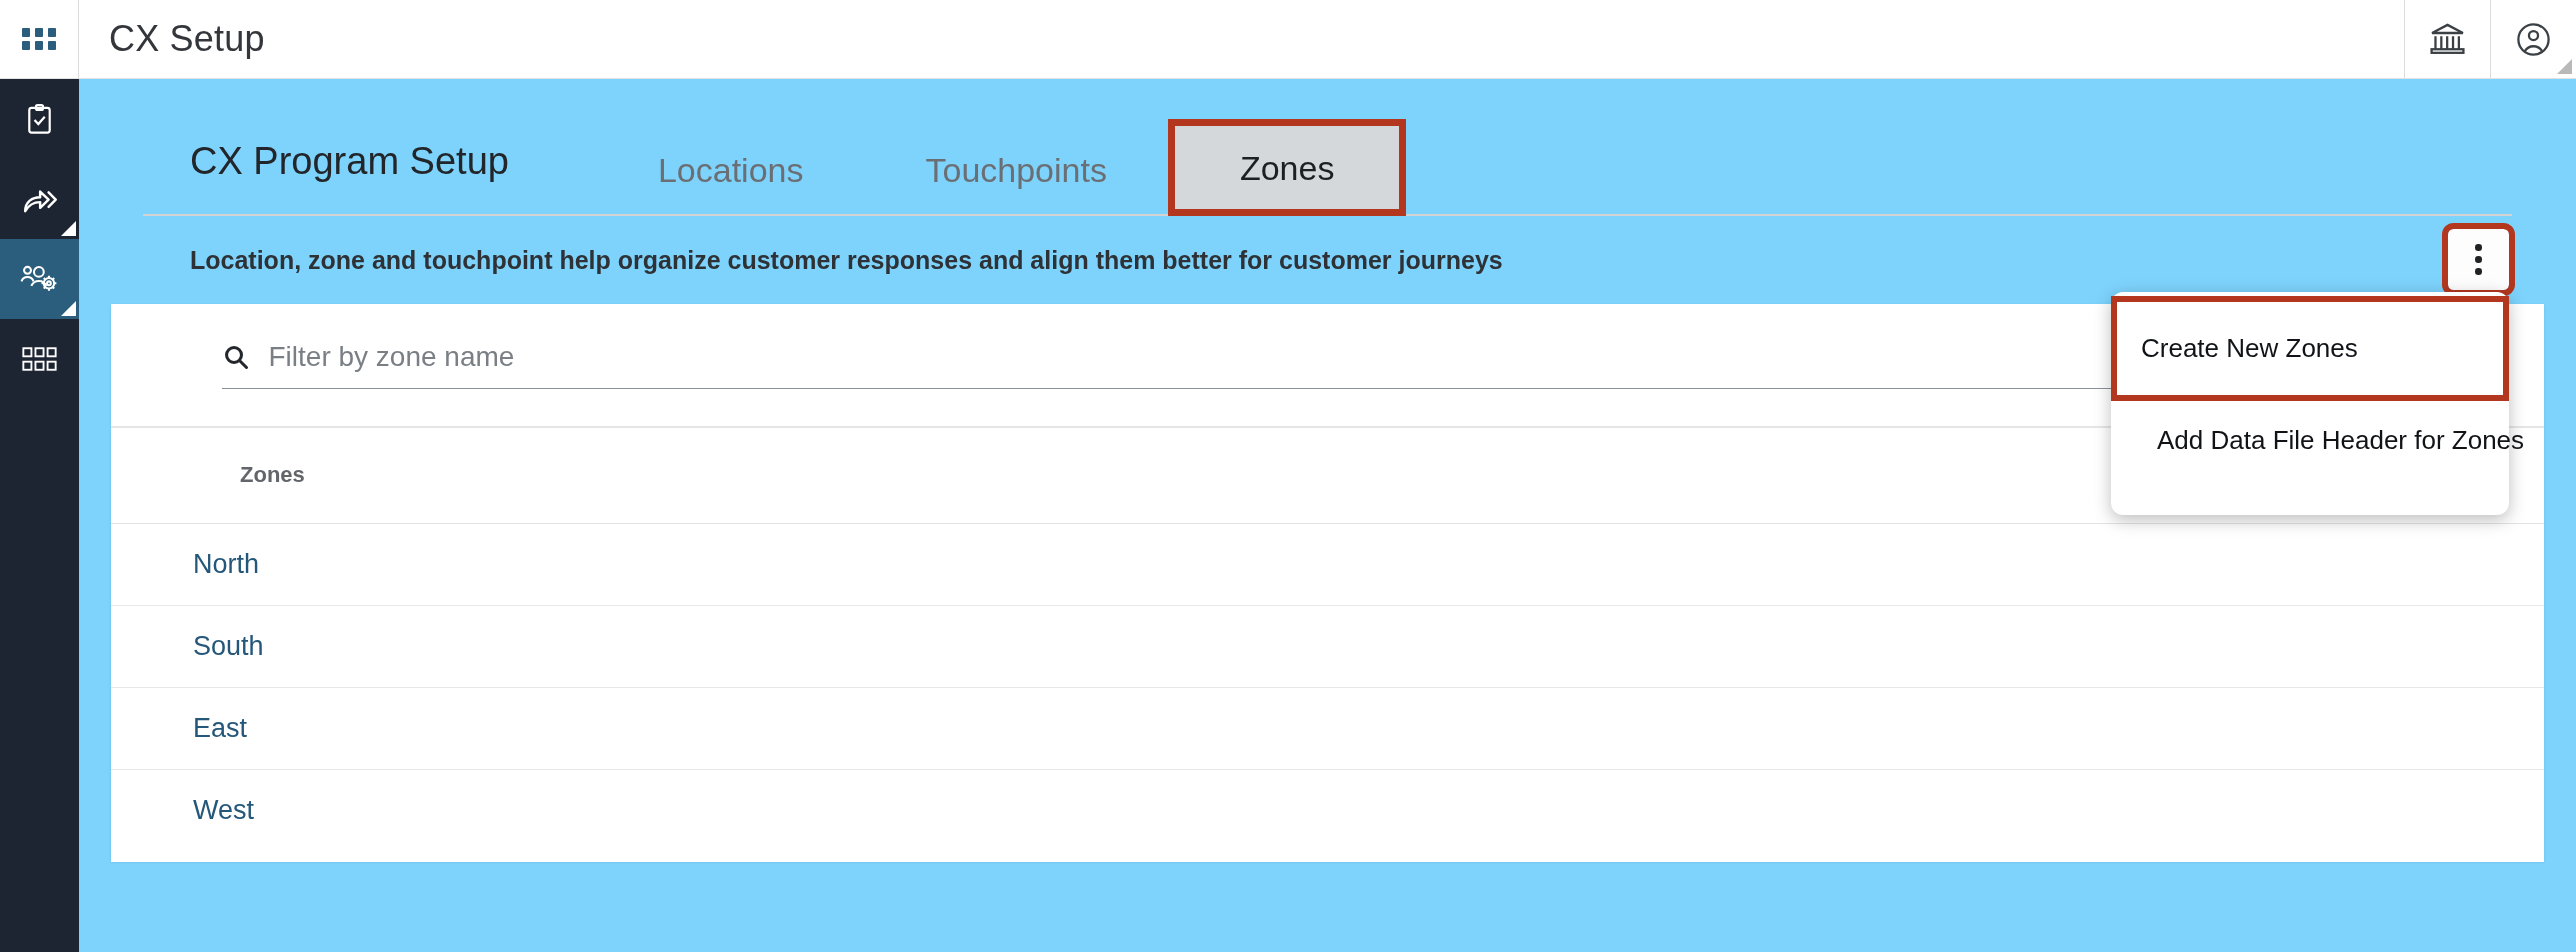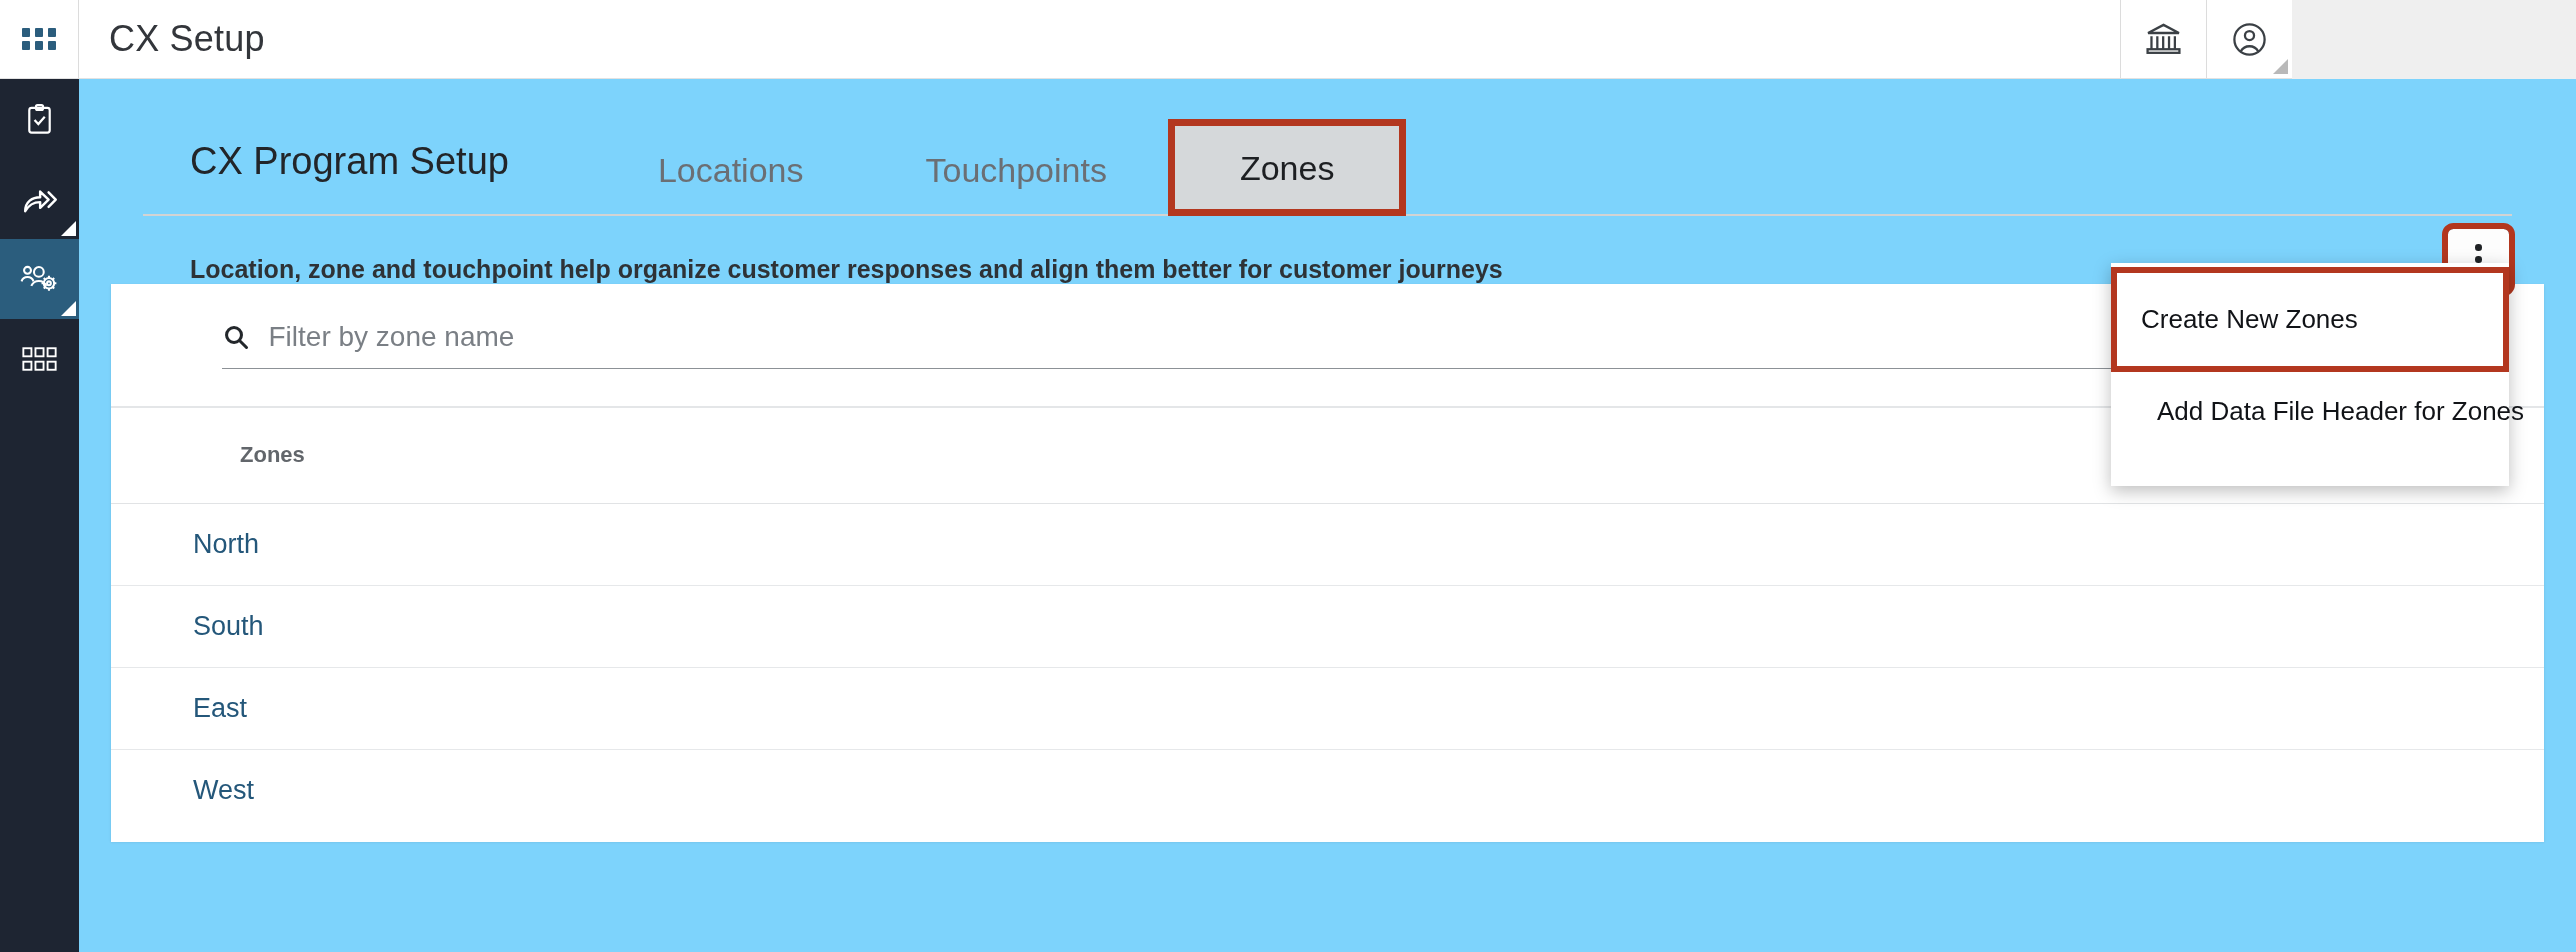--- a/index.html
+++ b/index.html
@@ -6,21 +6,21 @@
   html, body {
     width: 2576px; height: 952px;
     background: #efefef;
     font-family: "Liberation Sans", sans-serif;
     overflow: hidden;
   }
 
   
   .topbar {
     position: absolute; top: 0; left: 0;
-    width: 2292px; height: 79px;
+    width: 2576px; height: 79px;
     background: #ffffff;
     display: flex; align-items: stretch;
     border-bottom: 0.9px solid #e2e2e2;
     z-index: 30;
   }
   .topbar-applauncher {
     width: 79px; min-width: 79px;
     display: flex; align-items: center; justify-content: center;
     border-right: 0.9px solid #dcdcdc;
     cursor: pointer;
@@ -122,22 +122,22 @@
     position: absolute;
     left: 32px; right: 32px;
     bottom: 0; height: 1.8px;
     background: #d3d3d3;
   }
 
   
   .subtitle-row {
     position: relative;
     margin: 0 32px;
-    height: 68px;
-    display: flex; align-items: flex-end;
+    height: 88px;
+    display: flex; align-items: center;
   }
   .subtitle {
     font-size: 25px; color: #2e3236; font-weight: 600;
     padding-left: 79px;
   }
   .kebab-wrap {
     position: absolute; right: 35px; top: 13px;
     width: 61px; height: 61px;
     background: #fdfdfd;
     border-radius: 5.5px;
@@ -147,26 +147,27 @@
     z-index: 12;
     outline: 6.5px solid #b3371f;
     outline-offset: 0px;
   }
   .kebab-dots { display:flex; flex-direction:column; gap:5.5px; align-items:center; }
   .kebab-dots i { width:6.5px; height:6.5px; border-radius:50%; background:#202326; display:block; }
 
   
   .dropdown {
     position: absolute;
-    right: 35px; top: 47px;
+    right: 35px; top: 76px;
     width: 398px;
     background: #ffffff;
     box-shadow: 0 4.6px 16.6px rgba(0,0,0,.26);
     z-index: 20;
     padding: 3.7px 0 35px 0;
+    border-radius: 12px;
   }
   .dd-item {
     font-size: 26px; color: #111317;
     padding: 24px 0 24px 46px;
     cursor: pointer;
     white-space: nowrap;
   }
   .dd-item.highlight {
     outline: 6.5px solid #b3371f;
     outline-offset: -6.5px;

